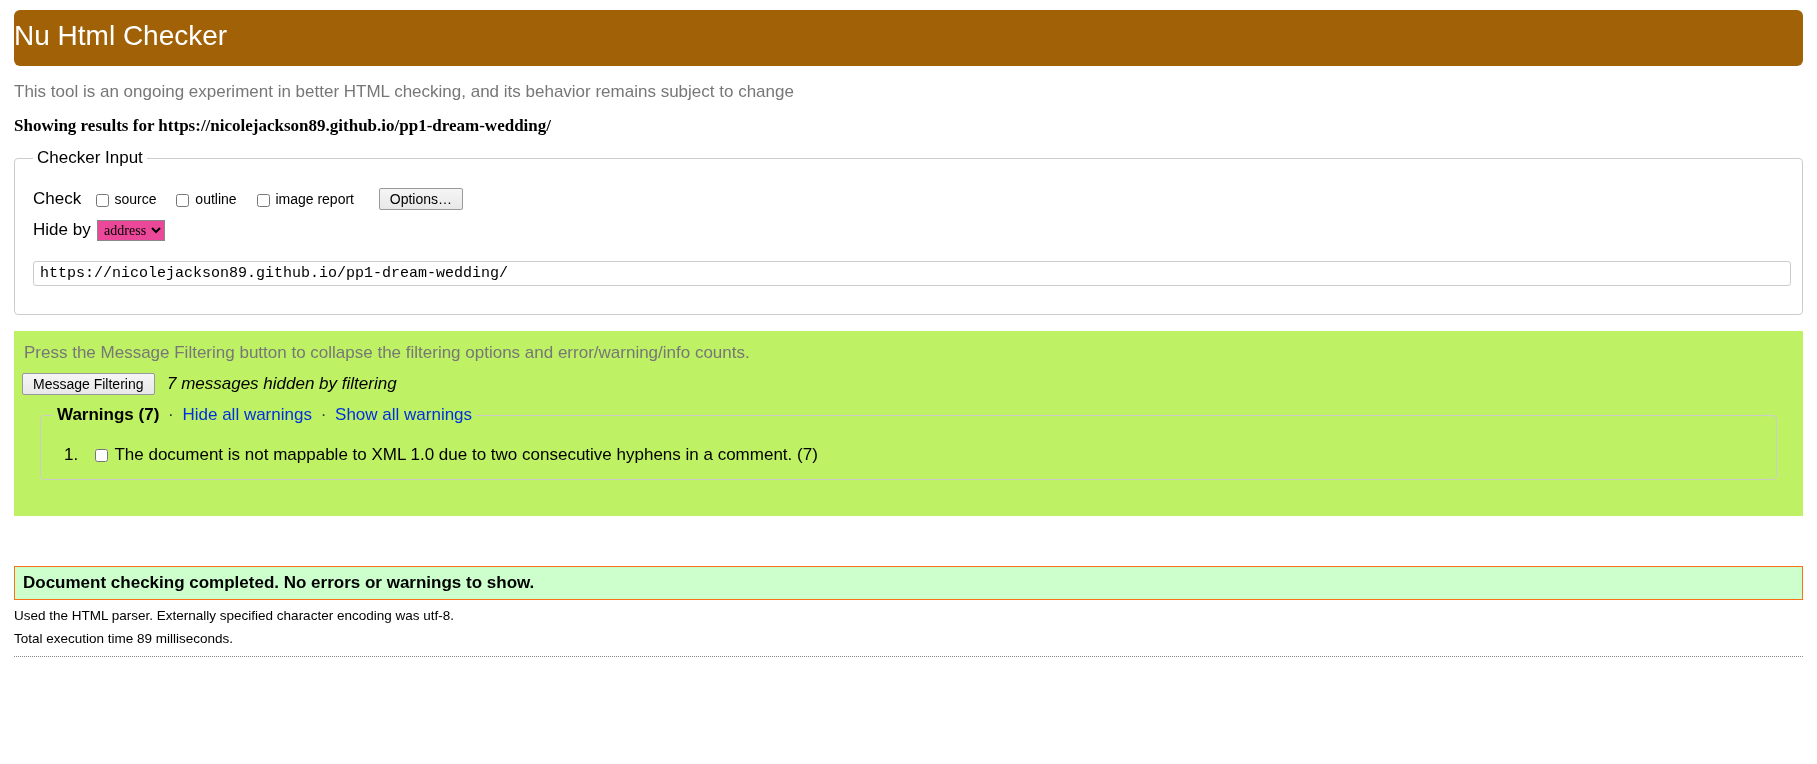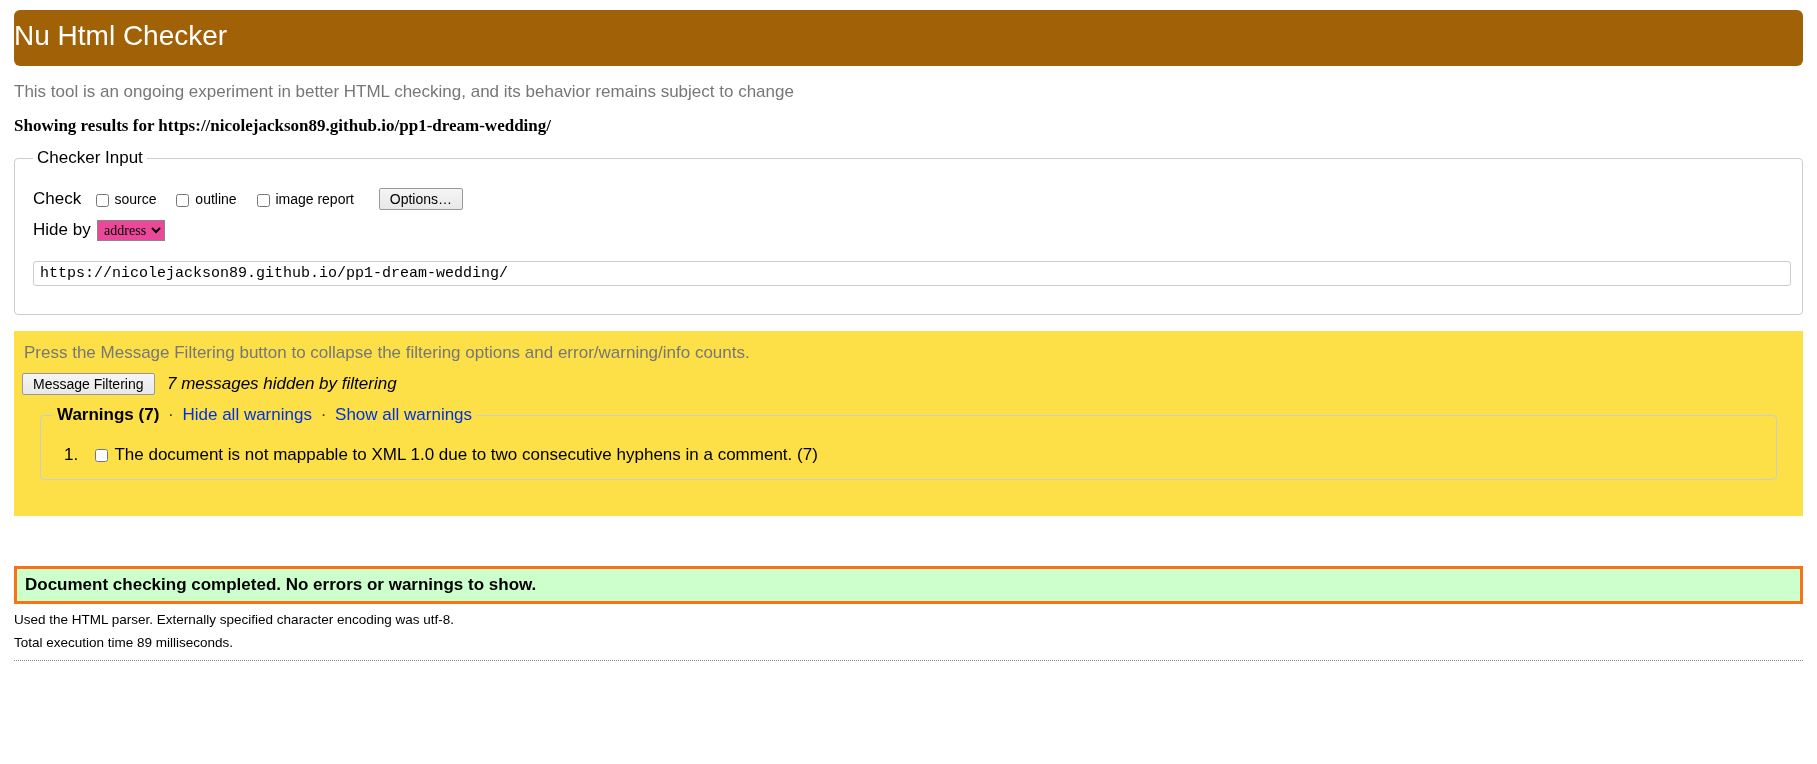--- a/index.html
+++ b/index.html
@@ -80,21 +80,21 @@
     input.url-input {
       width: 100%;
       font-family: "Courier New", monospace;
       font-size: 15px;
       padding: 3px 6px;
       border: 1px solid #ccc;
       border-radius: 3px;
       margin-top: 20px;
     }
     .filtering-box {
-      background: #fde047;
+      background: #bef264;
       margin-top: 16px;
       padding: 10px 8px 36px 8px;
     }
     .filtering-box .hint {
       color: #777;
       font-size: 17px;
       margin: 2px 0 10px 2px;
     }
     .hidden-msgs {
       font-style: italic;
@@ -126,21 +126,21 @@
     ol.warning-list {
       margin: 14px 0 0 0;
       padding-left: 30px;
     }
     ol.warning-list li {
       font-size: 17px;
       padding-left: 8px;
     }
     .success-box {
       background: #ccffcc;
-      border: 3px solid #f97316;
+      border: 1px solid #f97316;
       padding: 6px 8px;
       margin-top: 50px;
       font-weight: bold;
       font-size: 17px;
     }
     .footer-line {
       font-size: 13.5px;
       margin: 8px 0 4px 0;
     }
     hr.dotted {

